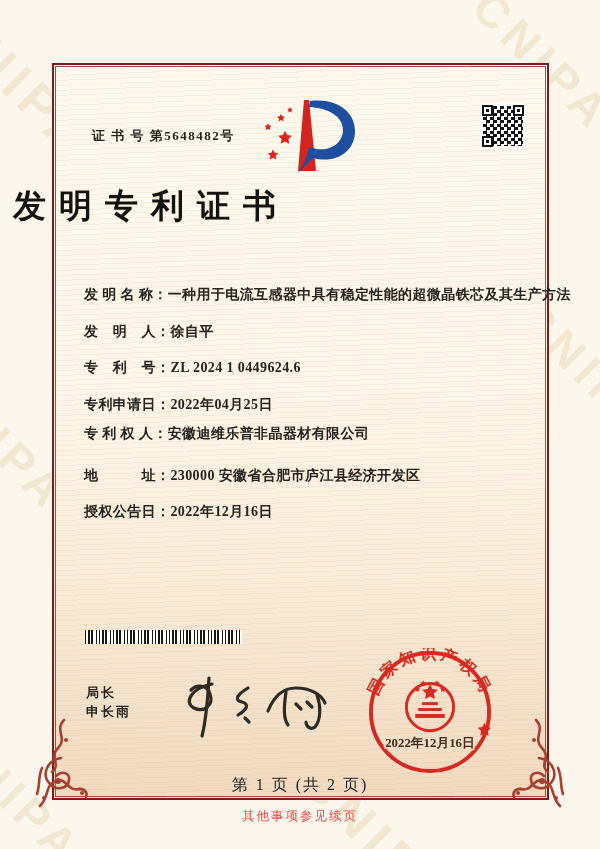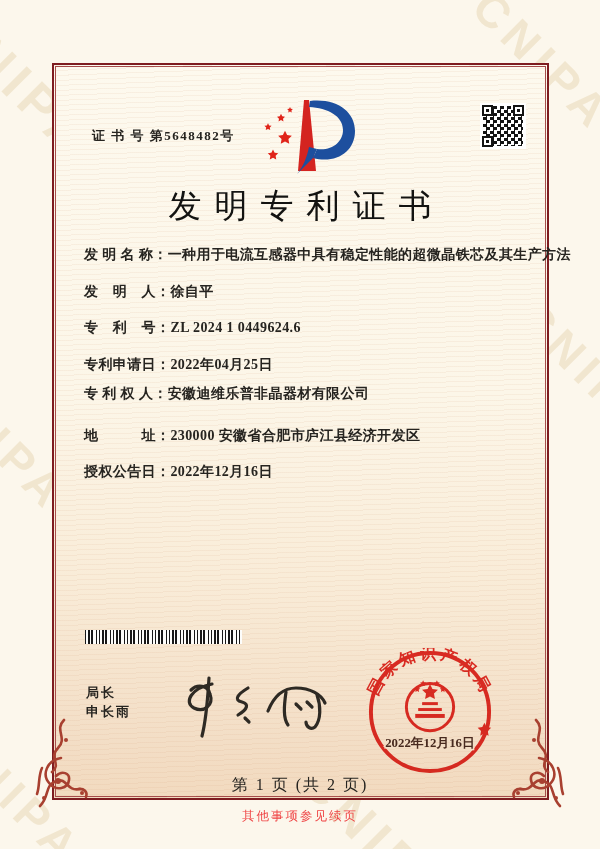--- a/index.html
+++ b/index.html
@@ -15,25 +15,25 @@
 
   
   .frame{position:absolute;left:52px;top:63px;width:497px;height:737px;
          border:2px solid #7e1c20;box-sizing:border-box;
          background:linear-gradient(180deg,#fdf9ee 0%,#fcf6e8 45%,#f9ecd8 70%,#f3dec6 92%,#f2dabf 100%);}
   .frame::before{content:"";position:absolute;inset:1px;border:1px solid #a54b4a;pointer-events:none;}
   .frame::after{content:"";position:absolute;inset:0;pointer-events:none;
       background:repeating-linear-gradient(178deg,rgba(209,150,112,.10) 0 1px,rgba(255,255,255,0) 1px 5px);}
 
   .cert-number{left:92px;top:99px;font-size:13px;font-weight:bold;letter-spacing:1.5px;margin-top:28px;}
-  .title{left:0;right:0;top:184px;text-align:center;font-size:33px;font-weight:normal;
+  .title{left:0;right:0;top:184px;text-align:left;font-size:33px;font-weight:bold;
          letter-spacing:13px;padding-left:13px;color:#131311;}
 
   .row{left:84px;width:440px;font-size:14px;font-weight:bold;letter-spacing:.4px;white-space:nowrap;}
-  .row .lbl{display:inline-block;}
+  .row .lbl{display:inline-block;margin-top:40px;}
   .pair2{position:absolute;left:221px;top:0;}
 
   .paras{left:84px;top:491px;width:433px;font-size:12.5px;line-height:17.5px;
          font-style:italic;color:#35312b;text-align:justify;}
   .paras p{margin:0;text-indent:2em;font-weight:500;}
 
   .barcode{left:85px;top:630px;width:157px;height:14px;background:
      repeating-linear-gradient(90deg,#181818 0 1px,#fdfdfb 1px 3px,#181818 3px 5px,
      #fdfdfb 5px 6px,#181818 6px 8px,#fdfdfb 8px 11px,#181818 11px 12px,#fdfdfb 12px 14px);}
 

